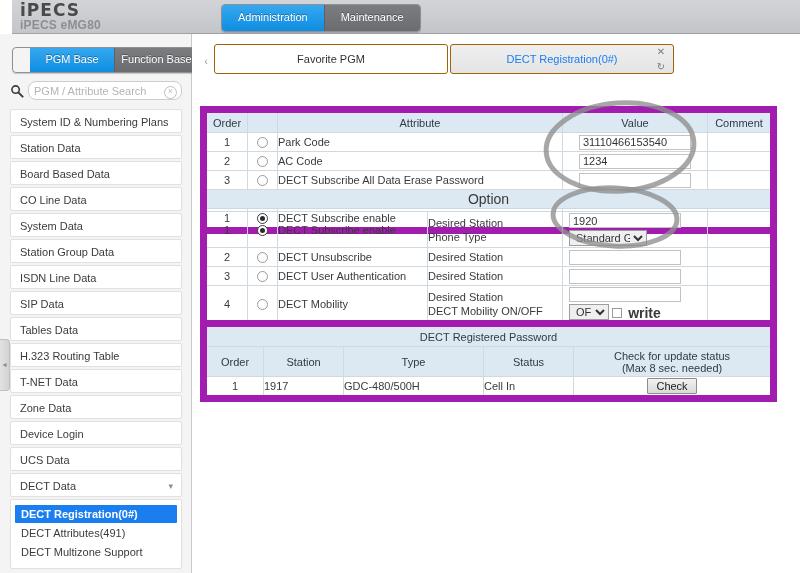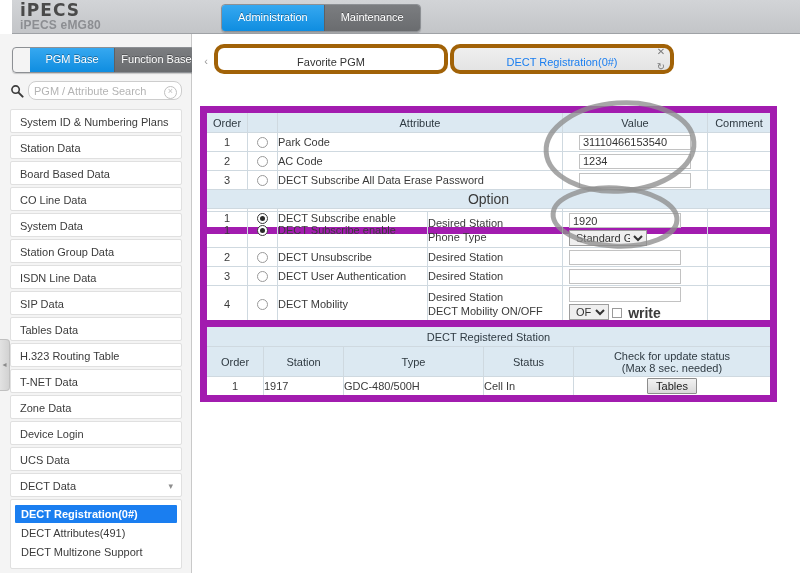--- a/index.html
+++ b/index.html
@@ -66,21 +66,21 @@
   .collapse-handle{position:absolute;left:0;top:305px;width:9px;height:50px;
     background:linear-gradient(90deg,#e2e2e2,#d2d2d2);border:1px solid #c0c0c0;border-left:0;
     border-radius:0 4px 4px 0;cursor:pointer;}
   .collapse-handle span{display:block;font-size:8px;color:#8a8a8a;text-align:center;line-height:50px;}
 
   
   .content{position:absolute;left:192px;top:34px;width:608px;height:539px;background:#fff;}
 
   .tabstrip{position:absolute;left:8px;top:10px;width:592px;height:36px;}
   .tab-prev{position:absolute;left:0;top:11px;width:12px;font-size:11px;color:#9a9a9a;cursor:pointer;text-align:center;}
-  .doc-tab{position:absolute;top:0;height:30px;border:4px solid #a16207;border-radius:10px;
+  .doc-tab{position:absolute;top:0;height:30px;border:1px solid #a16207;border-radius:3px;
     box-sizing:border-box;font-size:11px;text-align:center;line-height:29px;cursor:pointer;}
   .doc-tab.inactive{left:14px;width:234px;background:#fff;color:#333;}
   .doc-tab.active{left:250px;width:224px;background:linear-gradient(#efefef,#e4e4e4);color:#1a7ef0;}
   .tab-ctrls{position:absolute;left:450px;top:0;width:22px;height:30px;}
   .tab-ctrl{width:22px;height:15px;line-height:15px;text-align:center;font-size:10px;color:#7c7c7c;cursor:pointer;}
 
   
   .panel{position:absolute;left:8px;}
   table.grid{border-collapse:collapse;width:570px;table-layout:fixed;
     border:7px solid #a21caf;font-size:11px;}
@@ -330,40 +330,40 @@
       <table class="grid">
         <colgroup>
             <col style="width:60px">
             <col style="width:80px">
             <col style="width:140px">
             <col style="width:90px">
             <col style="width:200px">
           </colgroup>
         <thead>
           <tr>
-            <th colspan="5">DECT Registered Station</th>
+            <th colspan="5">DECT Registered Password</th>
           </tr>
           <tr style="height:30px">
             <th>Order</th>
             <th>Station</th>
             <th>Type</th>
             <th>Status</th>
             <th>
               <div>Check for update status</div>
               <div>(Max 8 sec. needed)</div>
             </th>
           </tr>
         </thead>
         <tbody>
           <tr>
             <td class="c">1</td>
             <td class="l">1917</td>
             <td class="l">GDC-480/500H</td>
             <td class="l">Cell In</td>
-            <td class="c"><span class="btn">Tables</span></td>
+            <td class="c"><span class="btn">Check</span></td>
           </tr>
         </tbody>
       </table>
     </div>
 
     <div class="anno" style="left:348px;top:61px;">
       <svg width="160" height="105" viewBox="0 0 160 105">
         <ellipse cx="80" cy="52" rx="74" ry="44" fill="none" stroke="#8e8e8e" stroke-width="5" stroke-linecap="round" opacity="0.78" transform="rotate(-4 80 52)"></ellipse>
       </svg>
     </div>

